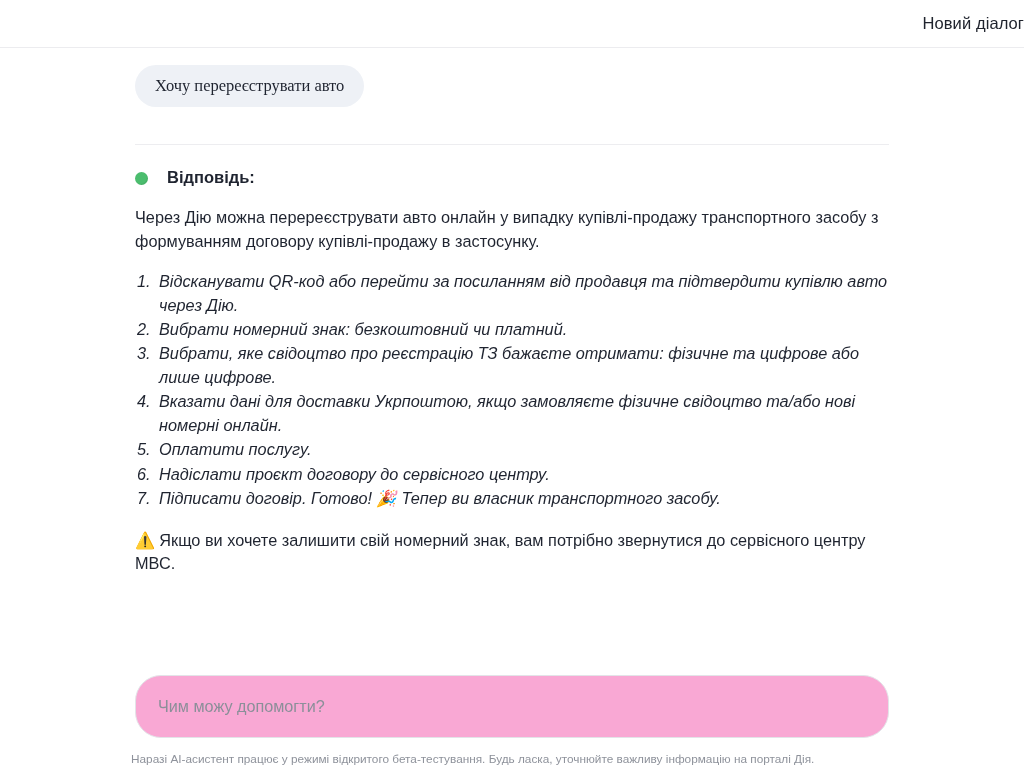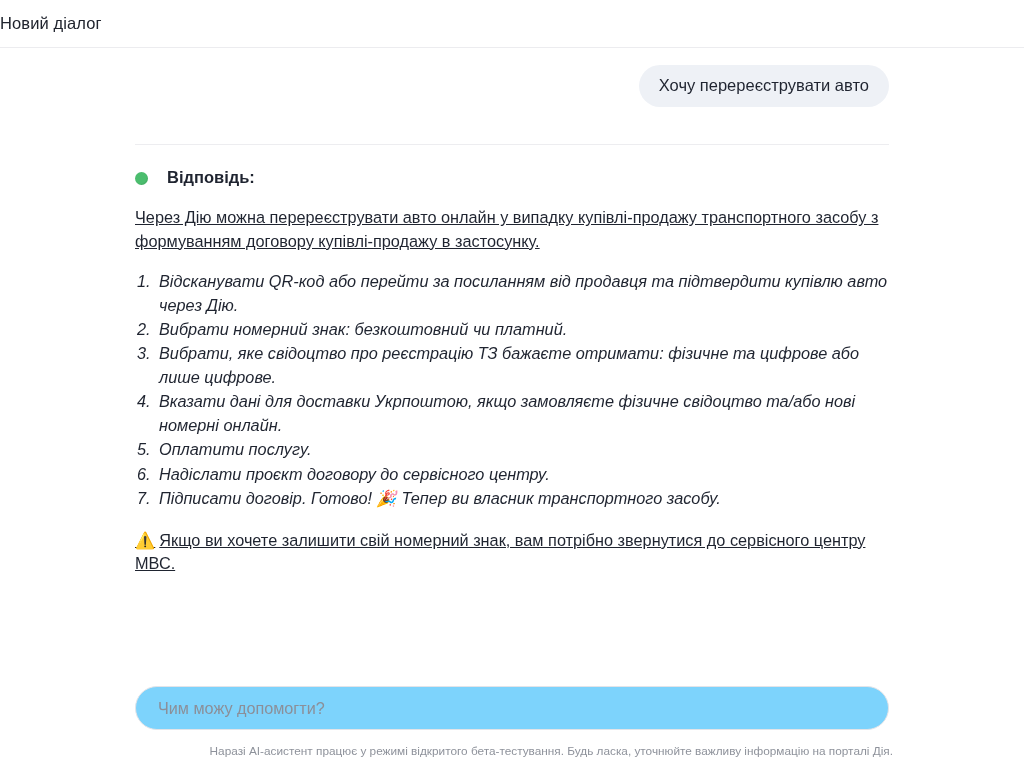--- a/index.html
+++ b/index.html
@@ -27,21 +27,21 @@
     background: #ffffff;
   }
 
   
   .header {
     height: 48px;
     min-height: 48px;
     width: 100%;
     display: flex;
     align-items: center;
-    justify-content: flex-start;
+    justify-content: flex-end;
     border-bottom: 1px solid #ececef;
     background: #ffffff;
   }
 
   .header-title {
     font-size: 16.5px;
     font-weight: 400;
     color: #20242e;
     letter-spacing: 0.1px;
   }
@@ -56,22 +56,23 @@
 
   .content-col {
     width: 754px;
     margin: 0 auto;
     padding: 0;
   }
 
   
   .user-row {
     display: flex;
-    justify-content: flex-end;
+    justify-content: flex-start;
     padding-top: 5px;
+    font-family: Liberation Serif, serif;
   }
 
   .user-bubble {
     background: #eef1f6;
     color: #1f2430;
     border-radius: 22px;
     padding: 10px 20px 11px 20px;
     font-size: 16.5px;
     line-height: 1.3;
     max-width: 620px;
@@ -108,21 +109,20 @@
     height: 13px;
     border-radius: 50%;
     background: #4bbd6e;
     display: inline-block;
     flex: 0 0 auto;
     box-shadow: inset -1px -1px 1px rgba(0,0,0,0.07);
   }
 
   .answer p {
     margin: 0 0 17px 0;
-    text-decoration: underline;
   }
 
   .answer p.tight {
     margin-bottom: 18px;
   }
 
   ol.steps {
     list-style: none;
     counter-reset: step;
     margin: 0 0 18px 0;
@@ -165,40 +165,40 @@
     background: #ffffff;
   }
 
   .composer-inner {
     width: 754px;
     margin: 0 auto;
   }
 
   .composer-input {
     width: 100%;
-    height: 44px;
+    height: 63px;
     border: 1px solid #e3e4e8;
     border-radius: 26px;
-    background: #7dd3fc;
+    background: #f9a8d4;
     font-family: "Liberation Sans", "DejaVu Sans", sans-serif;
     font-size: 16.2px;
     color: #1f2430;
     padding: 0 22px;
     outline: none;
   }
 
   .composer-input::placeholder {
     color: #8b8f99;
     opacity: 1;
   }
 
   .footer-note {
     width: 762px;
-    margin: 13px auto 8px auto;
-    text-align: right;
+    margin: 13px auto 0 auto;
+    text-align: left;
     font-size: 11.8px;
     line-height: 1.5;
     color: #8e929b;
   }
 
   .bottom-wrap {
     padding-bottom: 12px;
   }
 </style>
 </head>

